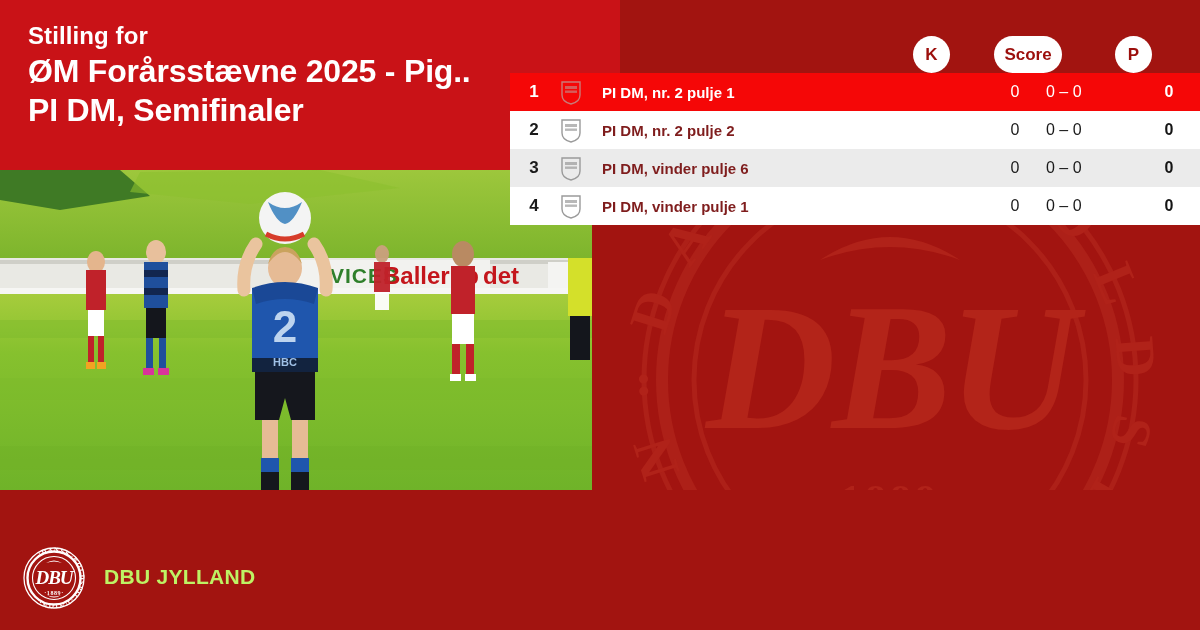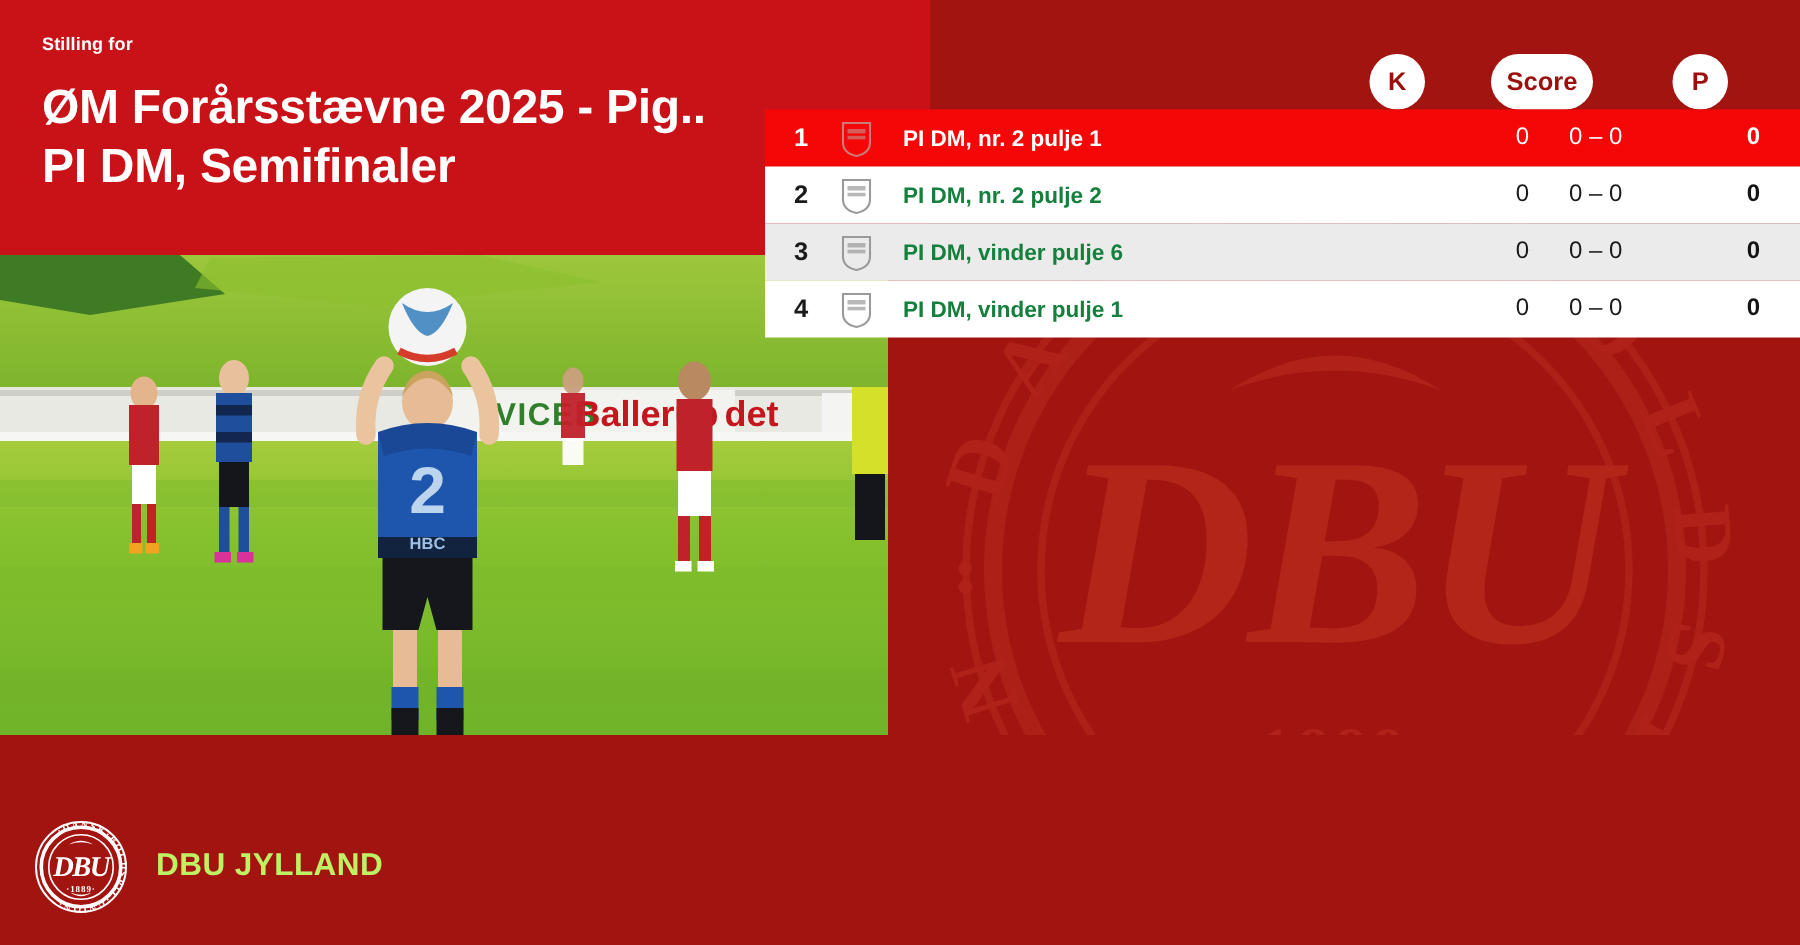--- a/index.html
+++ b/index.html
@@ -16,21 +16,21 @@
     opacity:1; pointer-events:none; z-index:1;
   }
 
   
   .header-band{
     position:absolute; left:0; top:0; width:620px; height:170px;
     background:#c91217; z-index:2;
   }
   .header-kicker{
     position:absolute; left:28px; top:22px;
-    color:#ffffff; font-size:12px; font-weight:bold; letter-spacing:.1px;
+    color:#ffffff; font-size:24px; font-weight:bold; letter-spacing:.1px;
   }
   .header-title{
     position:absolute; left:28px; top:52px; width:500px;
     color:#ffffff; font-size:32px; font-weight:bold; line-height:39px;
     letter-spacing:-.2px; white-space:nowrap;
   }
   .header-title .l2{ display:block; }
 
   
   .photo{
@@ -72,21 +72,21 @@
   .row.r-hl .c-score,
   .row.r-hl .c-p{ color:#ffffff; }
   .row:first-of-type{ border-top-left-radius:4px; border-top-right-radius:0; }
 
   .c-rank{
     width:40px; text-align:center; font-size:17px; font-weight:bold;
     color:#1a1a1a; padding-left:8px;
   }
   .c-logo{ width:42px; display:flex; align-items:center; justify-content:center; }
   .c-name{
-    flex:1; font-size:15px; font-weight:bold; color:#15803d;
+    flex:1; font-size:15px; font-weight:bold; color:#7f1d1d;
     padding-left:10px; white-space:nowrap; overflow:hidden; text-overflow:ellipsis;
   }
   .c-k{ width:62px; text-align:center; font-size:16px; font-weight:normal; color:#1a1a1a;
         margin-left:-4px;}
   .c-score{ width:92px; text-align:left; font-size:16px; font-weight:normal; color:#1a1a1a; }
   .c-p{ width:62px; text-align:center; font-size:16px; font-weight:bold; color:#141414; }
 
   
   .footer{
     position:absolute; left:0; bottom:0; width:1200px; height:140px; z-index:4;

